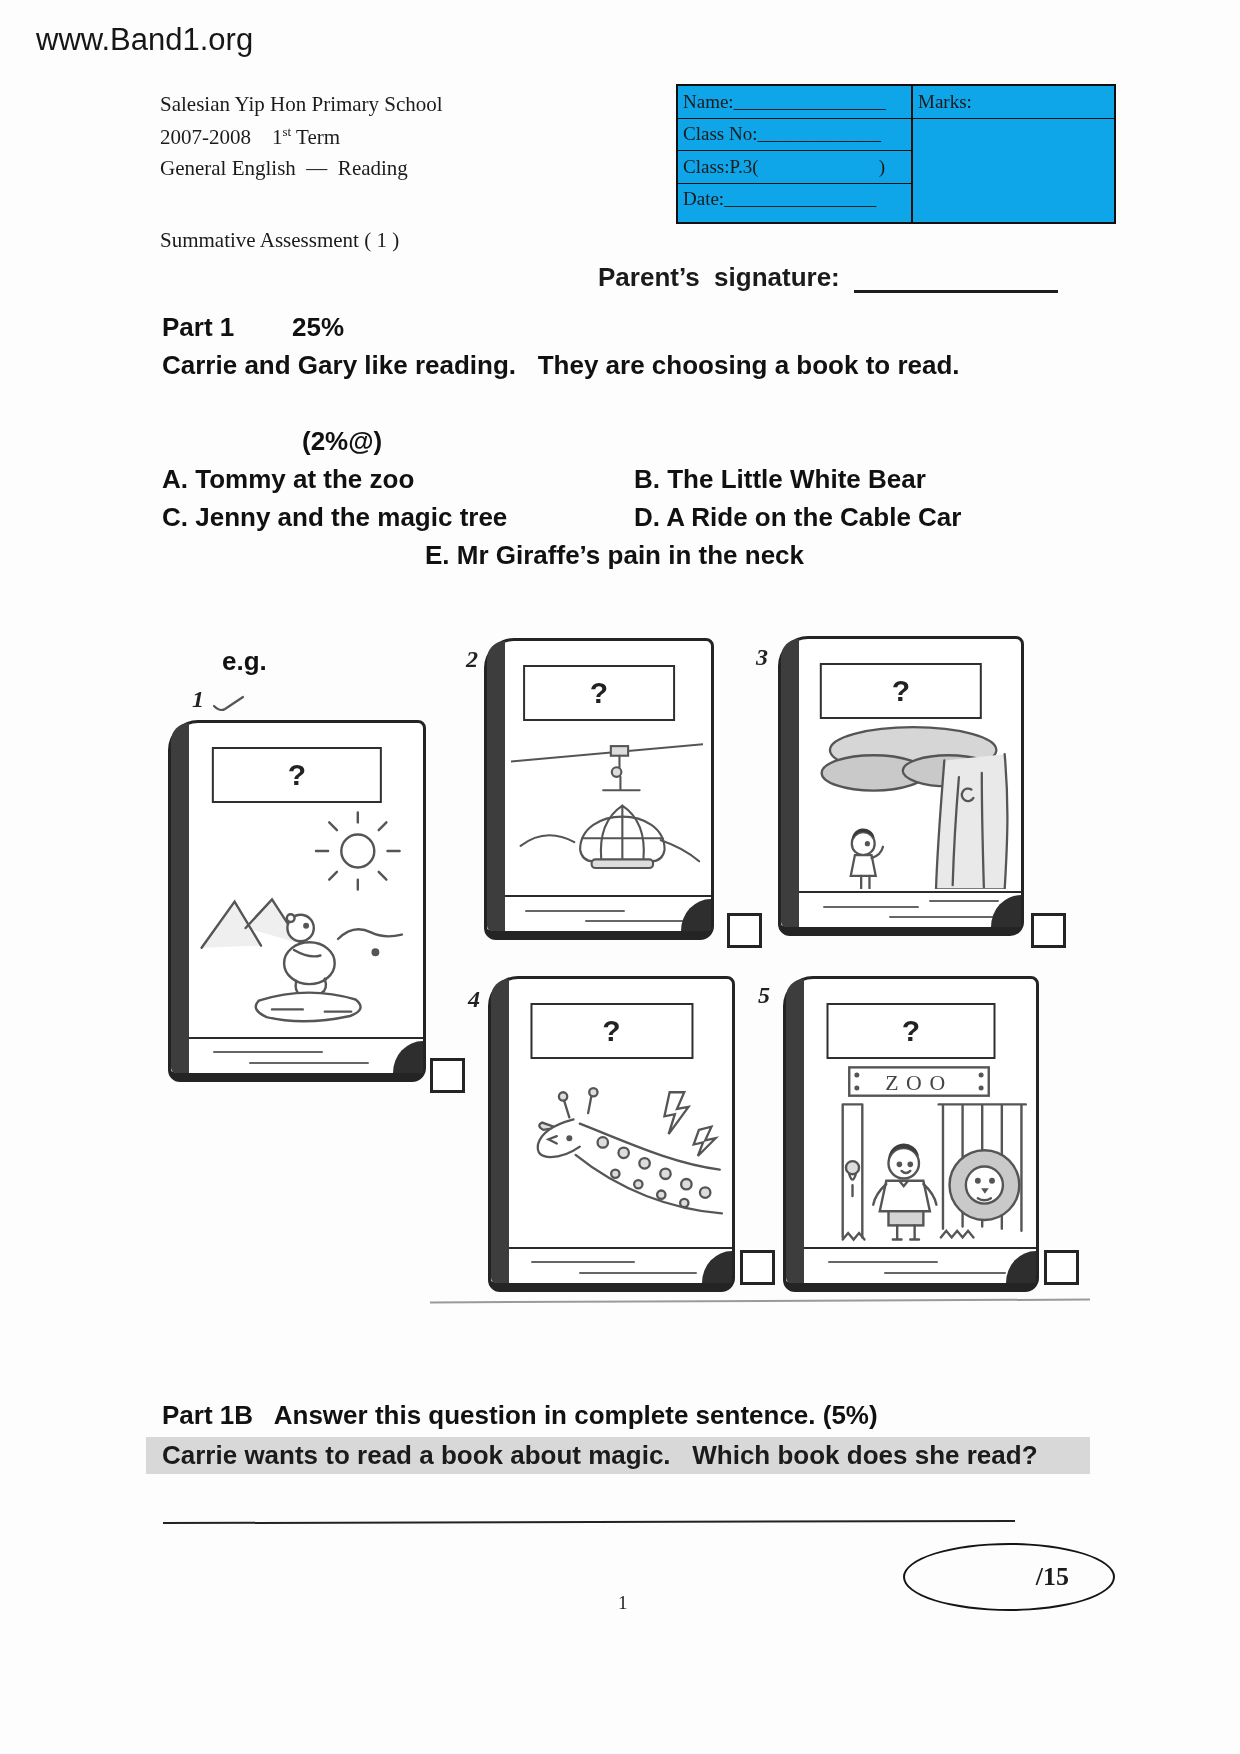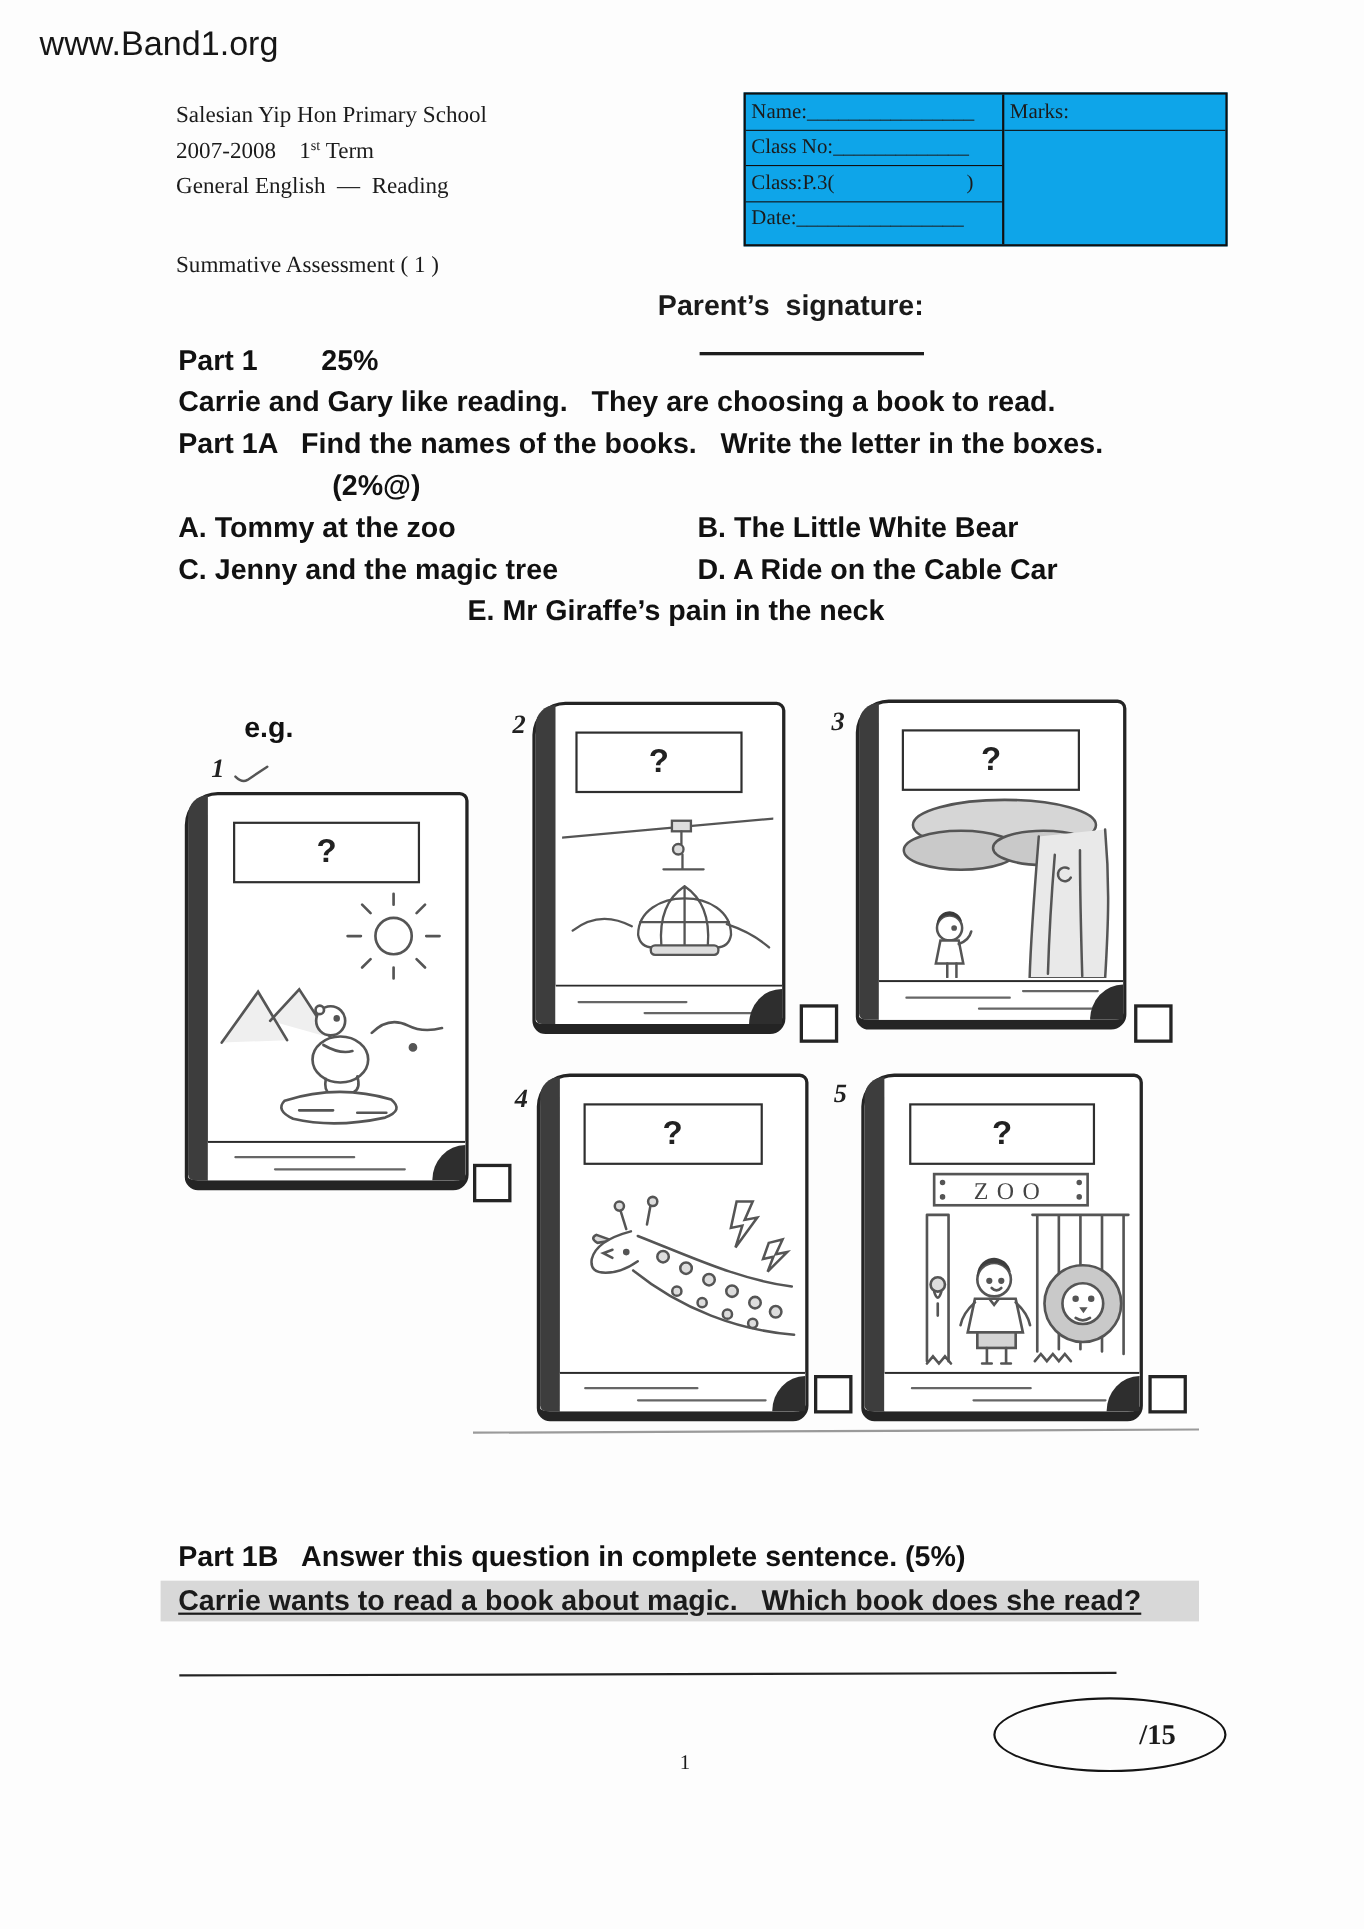--- a/index.html
+++ b/index.html
@@ -21,21 +21,21 @@
   .icol-l{position:absolute;left:0;top:0;bottom:0;width:233px;border-right:2px solid #101010;}
   .irow{height:31.5px;border-bottom:1.5px solid #101010;display:flex;align-items:center;
         padding:0 5px;font-family:"Liberation Serif",serif;font-size:19px;white-space:pre;overflow:hidden;}
   .irow:last-child{border-bottom:none;}
   .irow.split{justify-content:space-between;padding-right:26px;}
   .imarks{position:absolute;left:235px;right:0;top:0;height:31.5px;border-bottom:1.5px solid #101010;
         display:flex;align-items:center;padding:0 5px;font-family:"Liberation Serif",serif;font-size:19px;}
   .imarks-empty{position:absolute;left:235px;right:0;top:33px;bottom:0;}
 
   
-  .sigrow{left:598px;top:262px;display:flex;align-items:flex-end;font-size:26px;font-weight:bold;white-space:pre;flex-direction:column;}
+  .sigrow{left:598px;top:262px;display:flex;align-items:flex-end;font-size:26px;font-weight:bold;white-space:pre;}
   .sigline{width:204px;height:27px;border-bottom:3.5px solid #1d1d1d;margin-left:14px;}
 
   
   .pline{font-size:26px;font-weight:bold;white-space:pre;color:#111;}
 
   
   .book{position:absolute;}
   .bframe{position:absolute;inset:0;background:#fff;border:3px solid #242424;
           border-bottom:9px solid #242424;border-radius:30px 8px 14px 12px;}
   .spine{position:absolute;left:0;top:0;bottom:0;width:18px;background:#3d3d3d;
@@ -46,21 +46,21 @@
   .curl{position:absolute;right:0;bottom:0;width:30px;height:32px;background:#2e2e2e;border-top-left-radius:100%;}
   .tbox{position:absolute;left:50%;transform:translateX(-50%);top:24px;width:66%;height:52px;background:#fff;
         border:2.5px solid #2f2f2f;display:flex;align-items:center;justify-content:center;
         font-size:30px;font-weight:bold;color:#222;}
   .illus{position:absolute;left:24px;right:8px;top:84px;bottom:40px;}
   .bnum{position:absolute;font-family:"Liberation Serif",serif;font-style:italic;font-weight:600;font-size:24px;color:#222;}
   .ansbox{position:absolute;width:29px;height:29px;border:3.5px solid #242424;background:#fff;}
 
   
   .hl{left:146px;top:1437px;width:944px;height:37px;background:#d8d8d8;display:flex;align-items:center;}
-  .hl span{padding-left:16px;font-size:26px;font-weight:bold;white-space:pre;text-decoration:underline;}
+  .hl span{padding-left:16px;font-size:26px;font-weight:bold;white-space:pre;}
   .ansline{left:163px;top:1521px;width:852px;height:0;border-top:2.5px solid #232323;transform:rotate(-0.15deg);}
   .scoreoval{left:903px;top:1543px;width:212px;height:68px;border:2.5px solid #141414;border-radius:50%;
              display:flex;align-items:center;justify-content:flex-end;padding-right:44px;box-sizing:border-box;
              font-family:"Liberation Serif",serif;font-weight:bold;font-size:26px;}
   .pencil{left:430px;top:1300px;width:660px;height:0;border-top:2px solid #9a9a9a;transform:rotate(-0.25deg);}
 </style>
 </head>
 <body>
 
 <div class="page">
@@ -83,21 +83,20 @@
     <div class="imarks-empty"></div>
   </div>
 
   <div class="abs sigrow">
     <span>Parent’s  signature:</span>
     <div class="sigline"></div>
   </div>
 
   <div class="abs pline" style="left:162px;top:312px;"><span>Part 1</span><span class="pre">        </span><span>25%</span></div>
   <div class="abs pline" style="left:162px;top:350px;text-align:center;">Carrie and Gary like reading.   They are choosing a book to read.</div>
-  <div class="abs pline" style="left:162px;top:388px;">Part 1A   Find the names of the books.   Write the letter in the boxes.</div>
   <div class="abs pline" style="left:302px;top:426px;">(2%@)</div>
   <div class="abs pline" style="left:162px;top:464px;">A. Tommy at the zoo</div>
   <div class="abs pline" style="left:634px;top:464px;">B. The Little White Bear</div>
   <div class="abs pline" style="left:162px;top:502px;">C. Jenny and the magic tree</div>
   <div class="abs pline" style="left:634px;top:502px;">D. A Ride on the Cable Car</div>
   <div class="abs pline" style="left:425px;top:540px;">E. Mr Giraffe’s pain in the neck</div>
 
   <div class="abs pline" style="left:222px;top:646px;">e.g.</div>
   <div class="abs bnum" style="left:192px;top:686px;">1</div>
   <svg class="abs" style="left:212px;top:694px;" width="34" height="22" viewBox="0 0 34 22">

